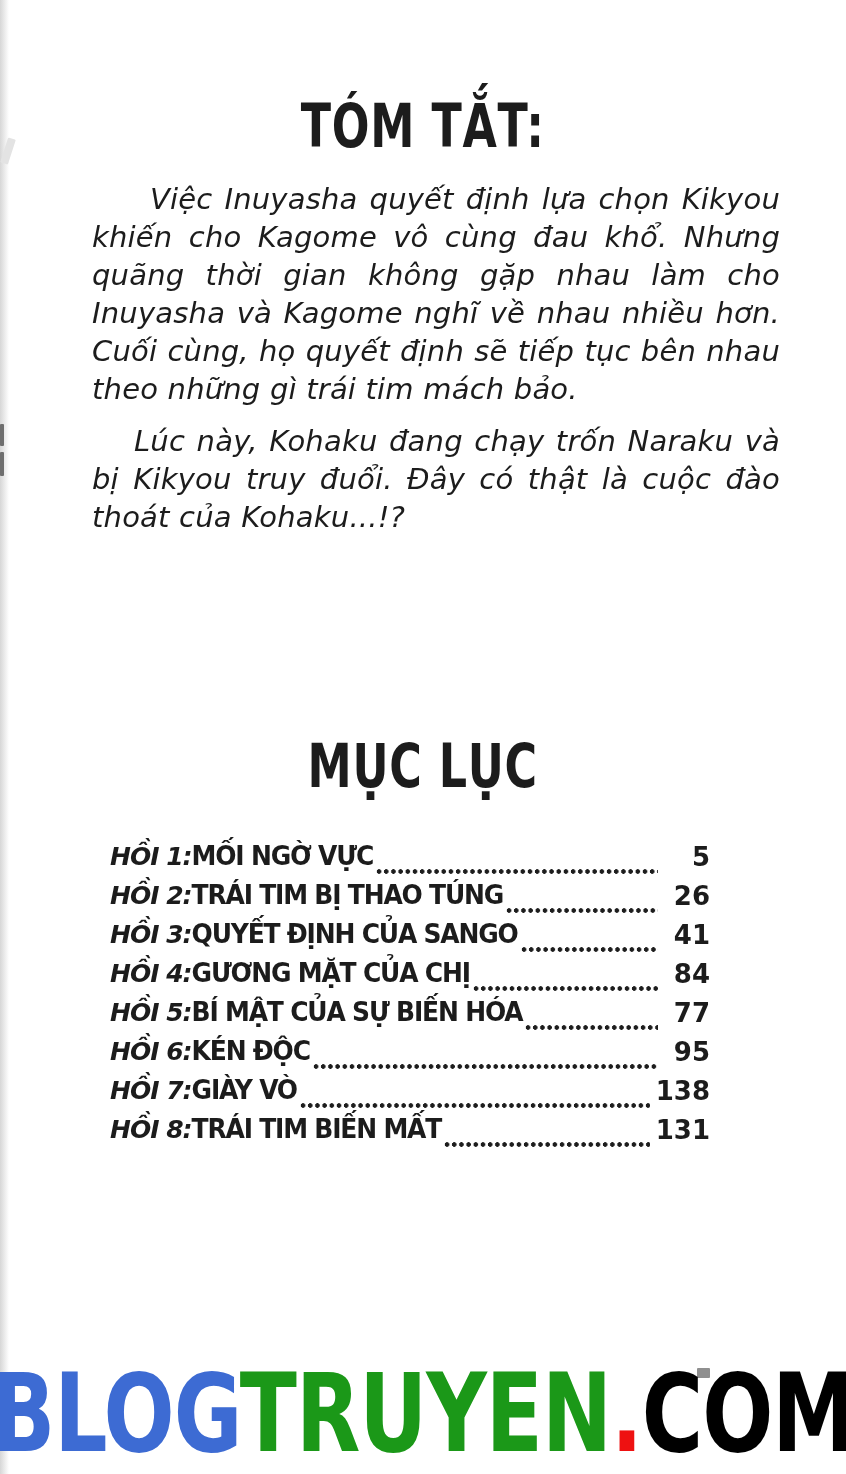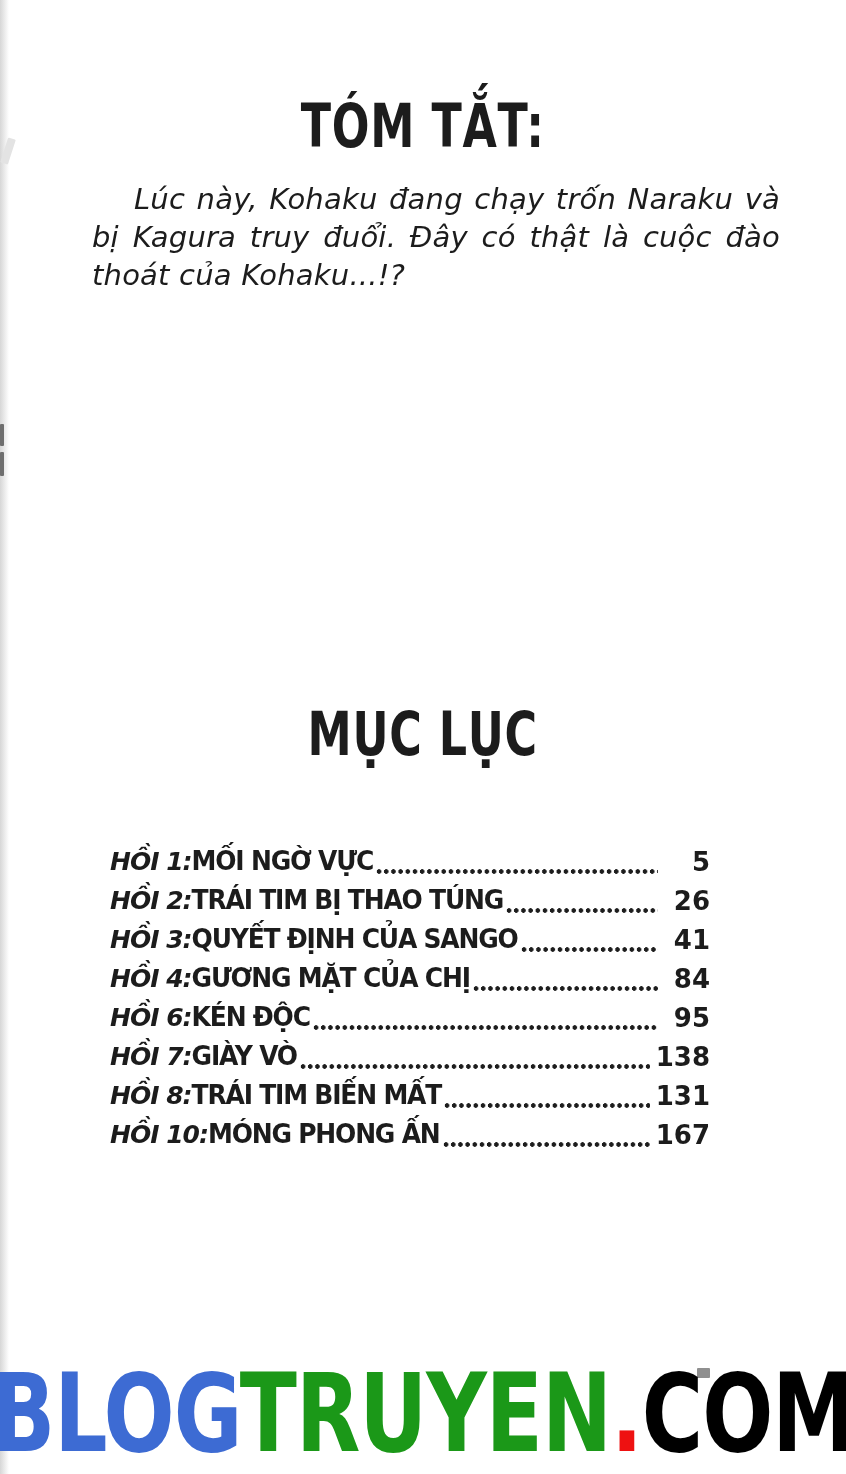--- a/index.html
+++ b/index.html
@@ -44,21 +44,21 @@
   }
   .display-heading > span {
     display: inline-block;
     font-size: 60px;
     font-weight: bold;
     letter-spacing: 1px;
     transform: scaleX(0.74);
     white-space: nowrap;
   }
   #summary-title { top: 96px; }
-  #toc-title { top: 704px; }
+  #toc-title { top: 736px; }
 
   
   .summary-body {
     position: absolute;
     top: 180px;
     left: 92px;
     width: 688px;
     font-size: 29px;
     line-height: 38px;
     font-style: italic;
@@ -71,21 +71,21 @@
 
   
   .toc-list {
     position: absolute;
     top: 842px;
     left: 110px;
     width: 600px;
   }
   .toc-row {
     display: flex;
-    align-items: center;
+    align-items: flex-start;
     height: 39px;
     white-space: nowrap;
   }
   .chap {
     font-weight: bold;
     font-style: italic;
     font-size: 25px;
     letter-spacing: -1px;
     min-width: 74px;
     flex: 0 0 auto;
@@ -141,21 +141,22 @@
   <div class="scan-mark m1"></div>
   <div class="scan-mark m2"></div>
   <div class="scan-mark m3"></div>
   <div class="scan-mark m4"></div>
 
   <div id="summary-title" class="display-heading">
     <span>TÓM TẮT:</span>
   </div>
 
   <div class="summary-body">
-    <p class="p2">Lúc này, Kohaku đang chạy trốn Naraku và bị Kagura truy đuổi. Đây có thật là cuộc đào thoát của Kohaku...!?</p>
+    <p class="p1">Việc Inuyasha quyết định lựa chọn Kikyou khiến cho Kagome vô cùng đau khổ. Nhưng quãng thời gian không gặp nhau làm cho Inuyasha và Kagome nghĩ về nhau nhiều hơn. Cuối cùng, họ quyết định sẽ tiếp tục bên nhau theo những gì trái tim mách bảo.</p>
+    <p class="p2">Lúc này, Kohaku đang chạy trốn Naraku và bị Kikyou truy đuổi. Đây có thật là cuộc đào thoát của Kohaku...!?</p>
   </div>
 
   <div id="toc-title" class="display-heading">
     <span>MỤC LỤC</span>
   </div>
 
   <div class="toc-list">
 
     <div class="toc-row">
       <span class="chap">HỒI 1:</span>
@@ -178,20 +179,26 @@
       <span class="pagenum">41</span>
     </div>
 
     <div class="toc-row">
       <span class="chap">HỒI 4:</span>
       <span class="chap-title">GƯƠNG MẶT CỦA CHỊ</span>
       <span class="leader"></span>
       <span class="pagenum">84</span>
     </div>
 
+    <div class="toc-row">
+      <span class="chap">HỒI 5:</span>
+      <span class="chap-title">BÍ MẬT CỦA SỰ BIẾN HÓA</span>
+      <span class="leader"></span>
+      <span class="pagenum">77</span>
+    </div>
 
     <div class="toc-row">
       <span class="chap">HỒI 6:</span>
       <span class="chap-title">KÉN ĐỘC</span>
       <span class="leader"></span>
       <span class="pagenum">95</span>
     </div>
 
     <div class="toc-row">
       <span class="chap">HỒI 7:</span>
@@ -201,26 +208,20 @@
     </div>
 
     <div class="toc-row">
       <span class="chap">HỒI 8:</span>
       <span class="chap-title">TRÁI TIM BIẾN MẤT</span>
       <span class="leader"></span>
       <span class="pagenum">131</span>
     </div>
 
 
-    <div class="toc-row">
-      <span class="chap">HỒI 10:</span>
-      <span class="chap-title">MÓNG PHONG ẤN</span>
-      <span class="leader"></span>
-      <span class="pagenum">167</span>
-    </div>
 
   </div>
 
   <div class="watermark">
     <span style="color: rgb(61, 107, 211);">BLOG</span><span style="color: rgb(27, 152, 24);">TRUYEN</span><span style="color: rgb(238, 17, 17);">.</span><span style="color: rgb(0, 0, 0);">COM</span>
   </div>
 
 </div>
 
 </body></html>

